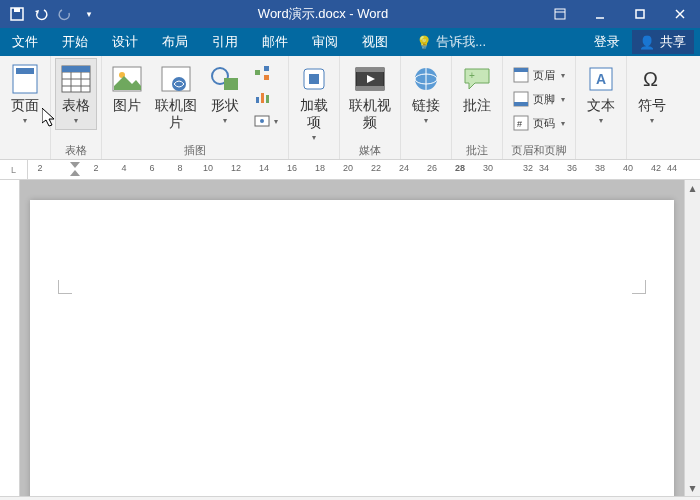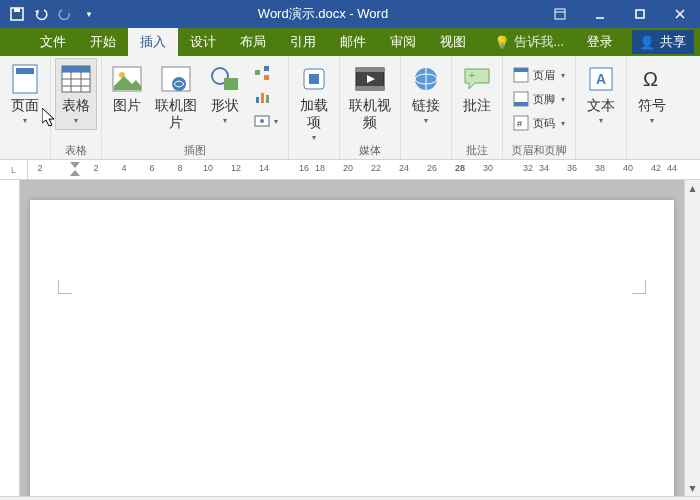--- a/index.html
+++ b/index.html
@@ -3,25 +3,25 @@
 <meta charset="utf-8">
 <style>
 *{margin:0;padding:0;box-sizing:border-box;font-family:"Microsoft YaHei","Segoe UI",sans-serif;}
 body{width:700px;height:500px;background:#fff;overflow:hidden;font-size:12px;}
 .titlebar{height:28px;background:#2b579a;display:flex;align-items:center;color:#fff;}
 .qat{display:flex;align-items:center;gap:2px;padding:0 6px;}
 .qat-btn{width:22px;height:22px;display:flex;align-items:center;justify-content:center;cursor:pointer;}
 .title{flex:1;text-align:center;font-size:13px;}
 .wincontrols{display:flex;gap:0;}
 .win-btn{width:40px;height:28px;display:flex;align-items:center;justify-content:center;cursor:pointer;}
-.menubar{height:28px;background:#4d7c0f;display:flex;align-items:center;color:#fff;font-size:13px;padding-left:28px;}
+.menubar{height:28px;background:#0369a1;display:flex;align-items:center;color:#fff;font-size:13px;}
 .tab{padding:0 12px;height:28px;display:flex;align-items:center;cursor:pointer;}
 .tab.active{background:#f3f3f3;color:#2b579a;}
 .tell-me{flex:1;padding-left:16px;opacity:0.85;display:flex;align-items:center;gap:4px;}
-.login-share{display:flex;align-items:center;gap:11px;padding-right:6px;}
+.login-share{display:flex;align-items:center;gap:4px;padding-right:6px;}
 .login-share .lnk{padding:0 8px;cursor:pointer;}
 .share-btn{background:#1e4a87;height:24px;padding:0 8px;display:flex;align-items:center;gap:4px;cursor:pointer;}
 .ribbon{height:104px;background:#f3f3f3;border-bottom:1px solid #d4d4d4;display:flex;}
 .group{border-right:1px solid #e1e1e1;display:flex;flex-direction:column;padding:2px 4px 0;}
 .group-body{flex:1;display:flex;align-items:flex-start;gap:2px;}
 .group-label{height:18px;font-size:11px;color:#666;text-align:center;display:flex;align-items:center;justify-content:center;}
 .big-btn{width:42px;display:flex;flex-direction:column;align-items:center;padding:4px 2px;cursor:pointer;gap:2px;border:1px solid transparent;}
 .big-btn:hover,.big-btn.hover{background:#e6e6e6;border:1px solid #c8c8c8;}
 .big-btn .ico{width:32px;height:32px;display:flex;align-items:center;justify-content:center;}
 .big-btn .lbl{font-size:14px;color:#333;text-align:center;line-height:1.2;}
@@ -97,21 +97,20 @@
           <line x1="2" y1="2" x2="10" y2="10" stroke="#fff" stroke-width="1.5"></line>
           <line x1="10" y1="2" x2="2" y2="10" stroke="#fff" stroke-width="1.5"></line>
         </svg>
       </div>
   </div>
 </div>
 
 <div class="menubar">
   <div class="tab">文件</div>
   <div class="tab">开始</div>
-  <div class="tab active">插入</div>
   <div class="tab">设计</div>
   <div class="tab">布局</div>
   <div class="tab">引用</div>
   <div class="tab">邮件</div>
   <div class="tab">审阅</div>
   <div class="tab">视图</div>
   <div class="tell-me">
       <span>💡</span>
       <span>告诉我...</span>
     </div>
@@ -374,21 +373,21 @@
       </div>
   <div class="tick-lbl" style="left: 12px;">2</div>
       <div class="tick-lbl" style="left: 40px;"></div>
       <div class="tick-lbl" style="left: 68px;">2</div>
       <div class="tick-lbl" style="left: 96px;">4</div>
       <div class="tick-lbl" style="left: 124px;">6</div>
       <div class="tick-lbl" style="left: 152px;">8</div>
       <div class="tick-lbl" style="left: 180px;">10</div>
       <div class="tick-lbl" style="left: 208px;">12</div>
       <div class="tick-lbl" style="left: 236px;">14</div>
-      <div class="tick-lbl" style="left: 276px;">16</div>
+      <div class="tick-lbl" style="left: 264px;">16</div>
       <div class="tick-lbl" style="left: 292px;">18</div>
       <div class="tick-lbl" style="left: 320px; text-align: right;">20</div>
       <div class="tick-lbl" style="left: 348px;">22</div>
       <div class="tick-lbl" style="left: 376px;">24</div>
       <div class="tick-lbl" style="left: 404px;">26</div>
       <div class="tick-lbl" style="left: 432px; font-weight: bold;">28</div>
       <div class="tick-lbl" style="left: 460px;">30</div>
       <div class="tick-lbl" style="left: 488px; margin-left: 12px;">32</div>
       <div class="tick-lbl" style="left: 516px;">34</div>
       <div class="tick-lbl" style="left: 544px;">36</div>

